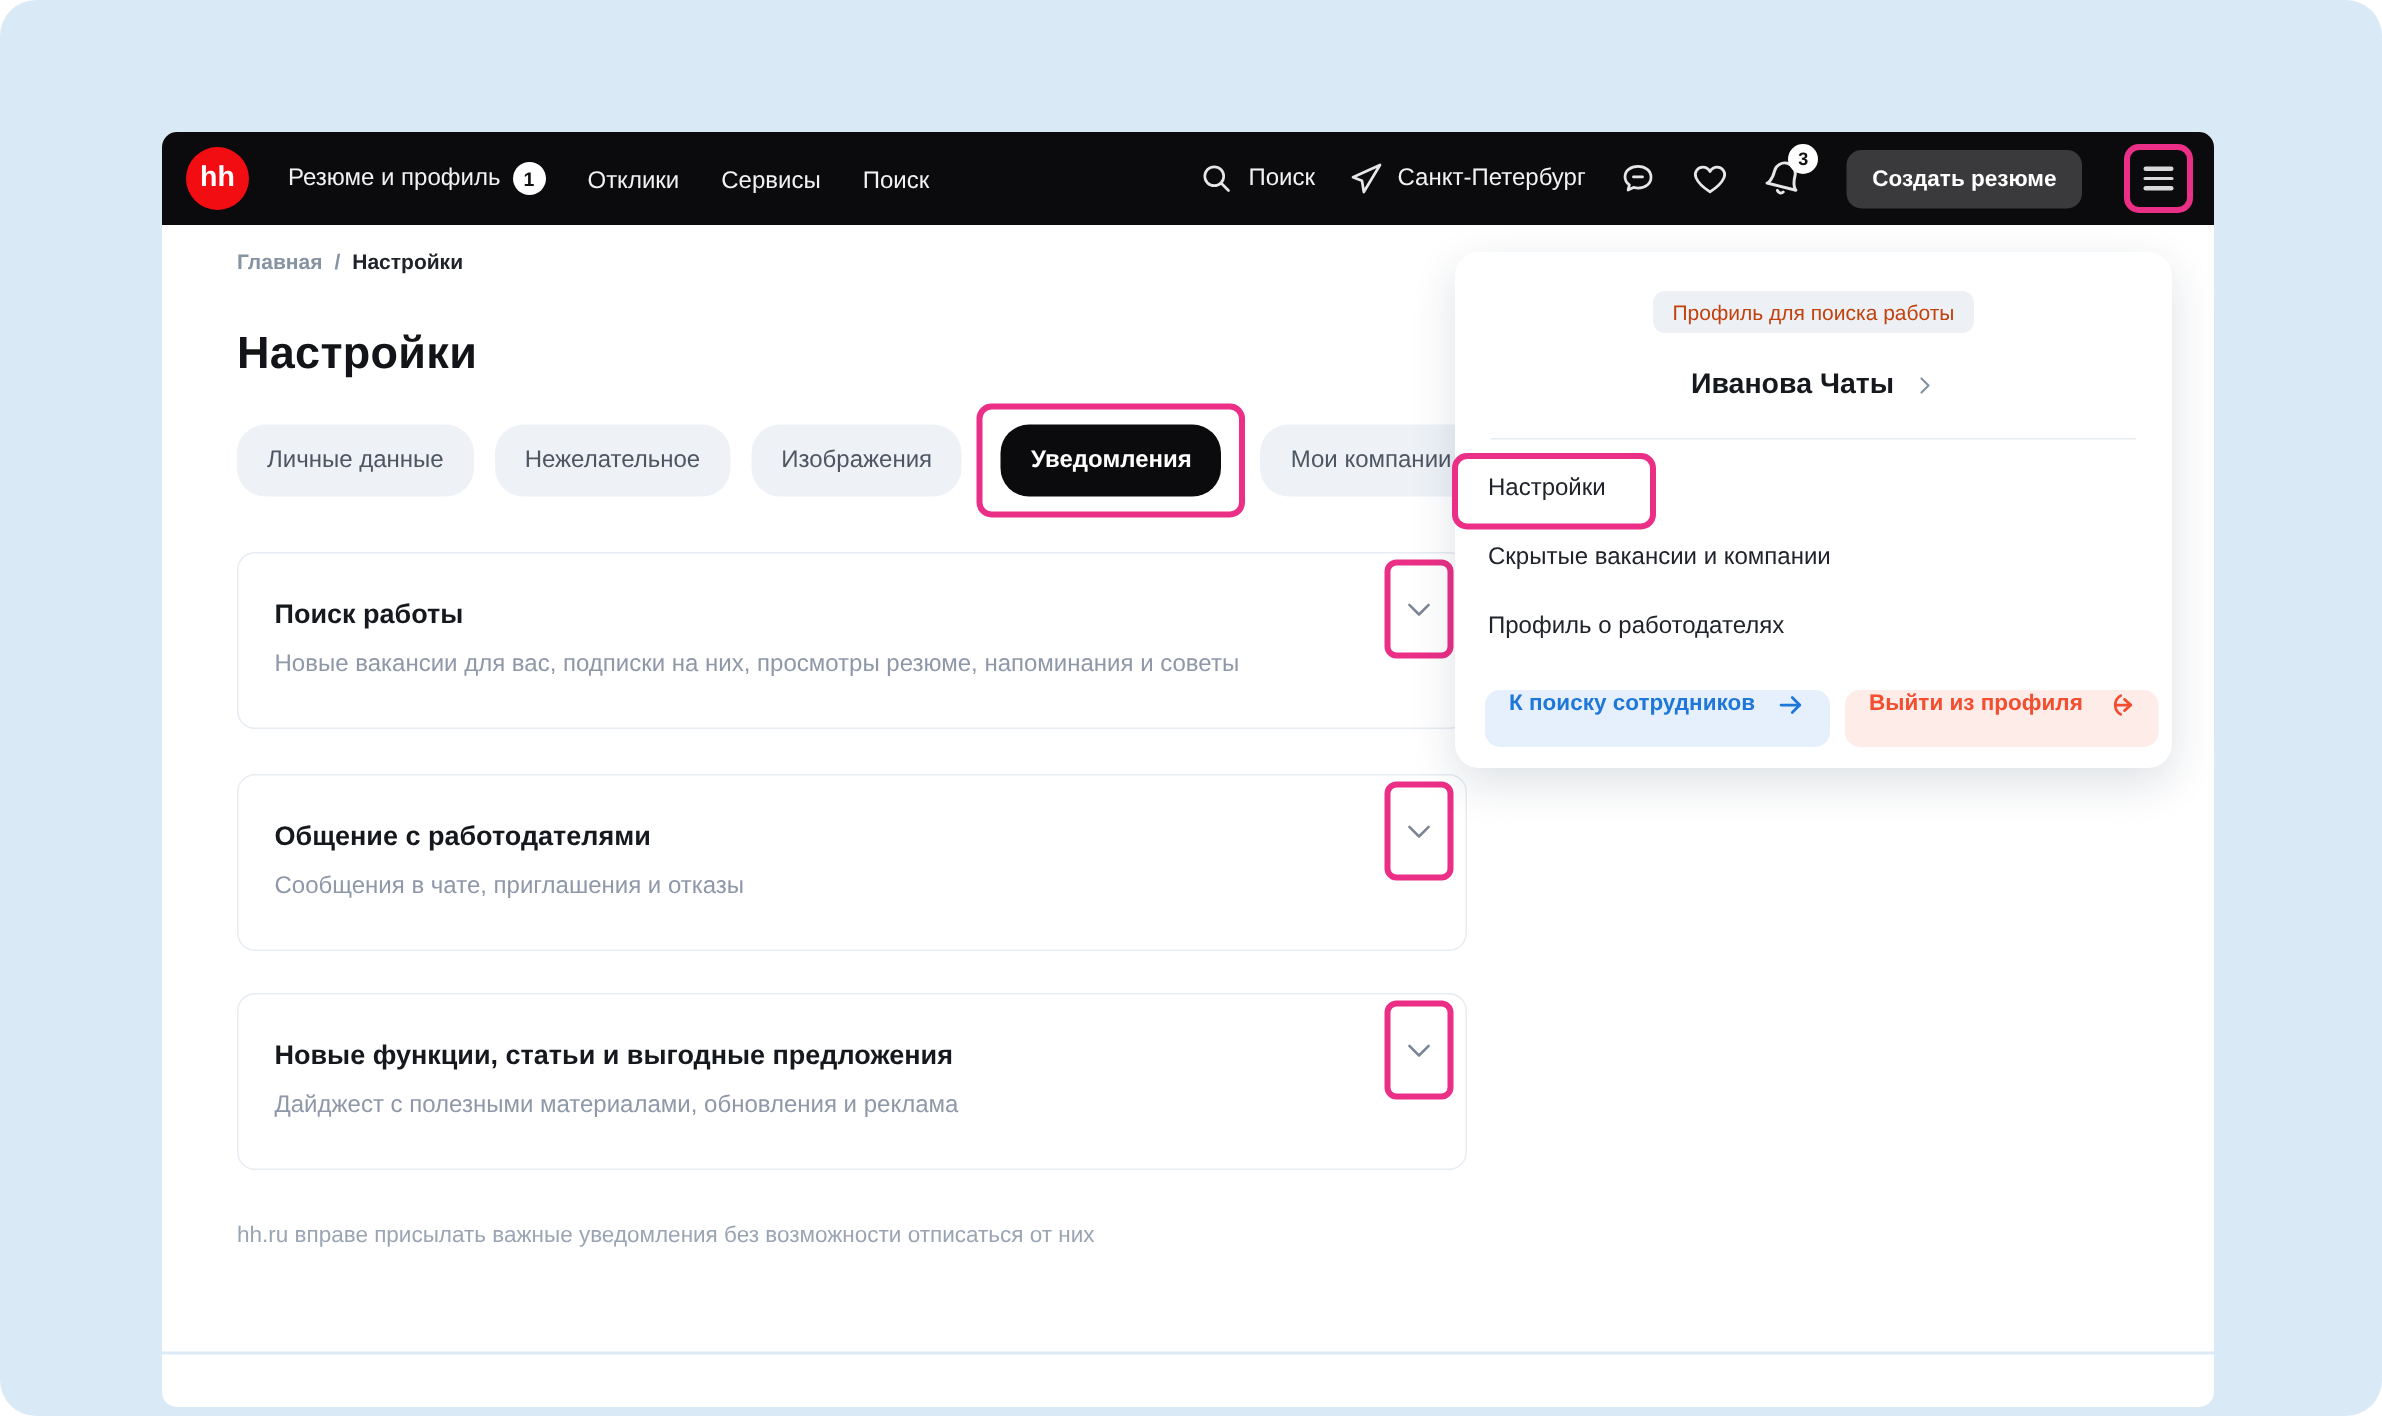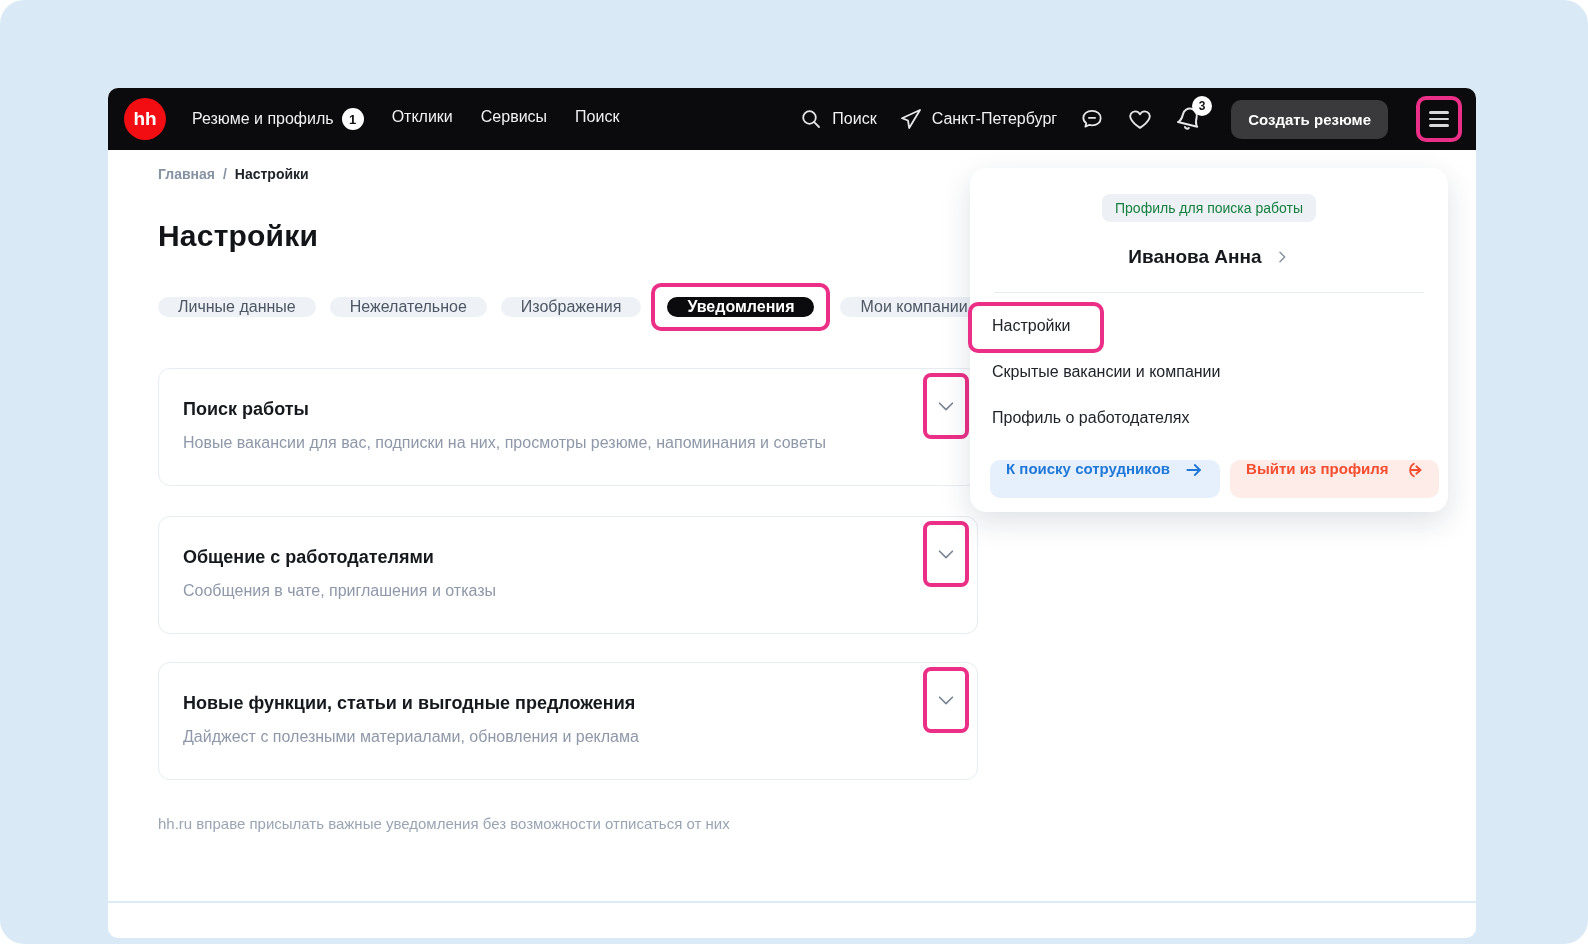--- a/index.html
+++ b/index.html
@@ -21,21 +21,21 @@
     position:absolute; left:0; top:0; width:100%; height:62px;
     background:#0b0b0d; border-radius:10px 10px 0 0;
     display:flex; align-items:center; padding:0 14px 0 16px; color:#f1f1f3;
   }
   .logo {
     width:42px; height:42px; border-radius:50%; background:#f20d13;
     color:#fff; font-weight:bold; font-size:19px;
     display:flex; align-items:center; justify-content:center; margin-right:26px;
     flex:none;
   }
-  .nav { display:flex; align-items:flex-start; gap:28px; font-size:16px; }
+  .nav { display:flex; align-items:flex-end; gap:28px; font-size:16px; }
   .nav-item { display:flex; align-items:center; gap:8px; cursor:pointer; white-space:nowrap; }
   .count-badge {
     width:22px; height:22px; border-radius:50%; background:#fff; color:#111;
     font-size:13px; font-weight:bold; display:flex; align-items:center; justify-content:center;
   }
   .hdr-spacer { flex:1; }
   .hdr-right { display:flex; align-items:center; gap:22px; }
   .hdr-ico { display:flex; align-items:center; gap:9px; font-size:16px; white-space:nowrap; }
   .icon-btn { position:relative; display:flex; align-items:center; }
   .bell-badge {
@@ -55,21 +55,21 @@
   }
   .burger { display:flex; flex-direction:column; gap:4px; }
   .burger span { width:20px; height:2.5px; background:#d9d9dc; border-radius:2px; }
   
   .crumbs { position:absolute; left:50px; top:78px; font-size:14px; color:#8593a2; display:flex; gap:8px;font-weight:bold; }
   .crumbs .cur { color:#20242a; }
   .page-title { position:absolute; left:50px; top:131px; font-size:30px; font-weight:bold; color:#121417; letter-spacing:.2px; }
   
   .tabs { position:absolute; left:50px; top:200px; display:flex; align-items:center; gap:14px; height:38px; }
   .tab {
-    height:20px; display:flex; align-items:center; padding:0 20px;
+    height:48px; display:flex; align-items:center; padding:0 20px;
     background:#eef2f7; color:#4d5662; border-radius:19px; font-size:16px; cursor:pointer; white-space:nowrap;
   }
   .tab.active { background:#0b0b0d; color:#ffffff; font-weight:bold; }
   .tab-frame { padding:10px 12px; margin:-14px -4px; border-radius:10px; display:inline-flex; }
   
   .card {
     position:absolute; left:50px; width:820px; height:118px;
     background:#fff; border:1px solid #e7ecf2; border-radius:12px; padding:30px 70px 0 24px;
   }
   .card .c-title { font-size:18px; font-weight:bold; color:#15181c; }
@@ -89,21 +89,21 @@
     box-shadow:0 6px 16px rgba(10,20,40,.18); z-index:30;
   }
   
   .panel {
     position:absolute; left:862px; top:80px; width:478px; height:344px;
     background:#fff; border-radius:16px; box-shadow:0 10px 30px rgba(16,40,70,.14);
     z-index:20;
   }
   .panel-badge-row { display:flex; justify-content:center; margin-top:26px; }
   .panel-badge {
-    background:#edf1f6; color:#15803d; font-size:14px;
+    background:#edf1f6; color:#c2410c; font-size:14px;
     padding:6px 13px; border-radius:8px;
   }
   .panel-name-row {
     display:flex; justify-content:center; align-items:center; gap:12px;
     margin-top:24px; cursor:pointer;
   }
   .panel-name { font-size:19px; font-weight:bold; color:#15181c; }
   .panel-divider { height:1px; background:#e6ebf1; margin:24px 24px 0 24px; }
   .panel-items { margin-top:10px; }
   .panel-item { padding:14px 0 14px 22px; font-size:16px; color:#20242a; cursor:pointer; }
@@ -252,21 +252,21 @@
 
     <div class="note">hh.ru вправе присылать важные уведомления без возможности отписаться от них</div>
     <div class="page-divider"></div>
 
 
     <div class="panel">
       <div class="panel-badge-row">
         <span class="panel-badge">Профиль для поиска работы</span>
       </div>
       <div class="panel-name-row">
-        <span class="panel-name">Иванова Анна</span>
+        <span class="panel-name">Иванова Чаты</span>
         <svg width="16" height="16" viewBox="0 0 24 24" fill="none" stroke="#8593a3" stroke-width="2.2" stroke-linecap="round" stroke-linejoin="round">
             <polyline points="9,5 16,12 9,19"></polyline>
           </svg>
       </div>
       <div class="panel-divider"></div>
       <div class="panel-items">
         <div class="panel-item">Настройки</div>
         <div class="panel-item">Скрытые вакансии и компании</div>
         <div class="panel-item">Профиль о работодателях</div>
       </div>

